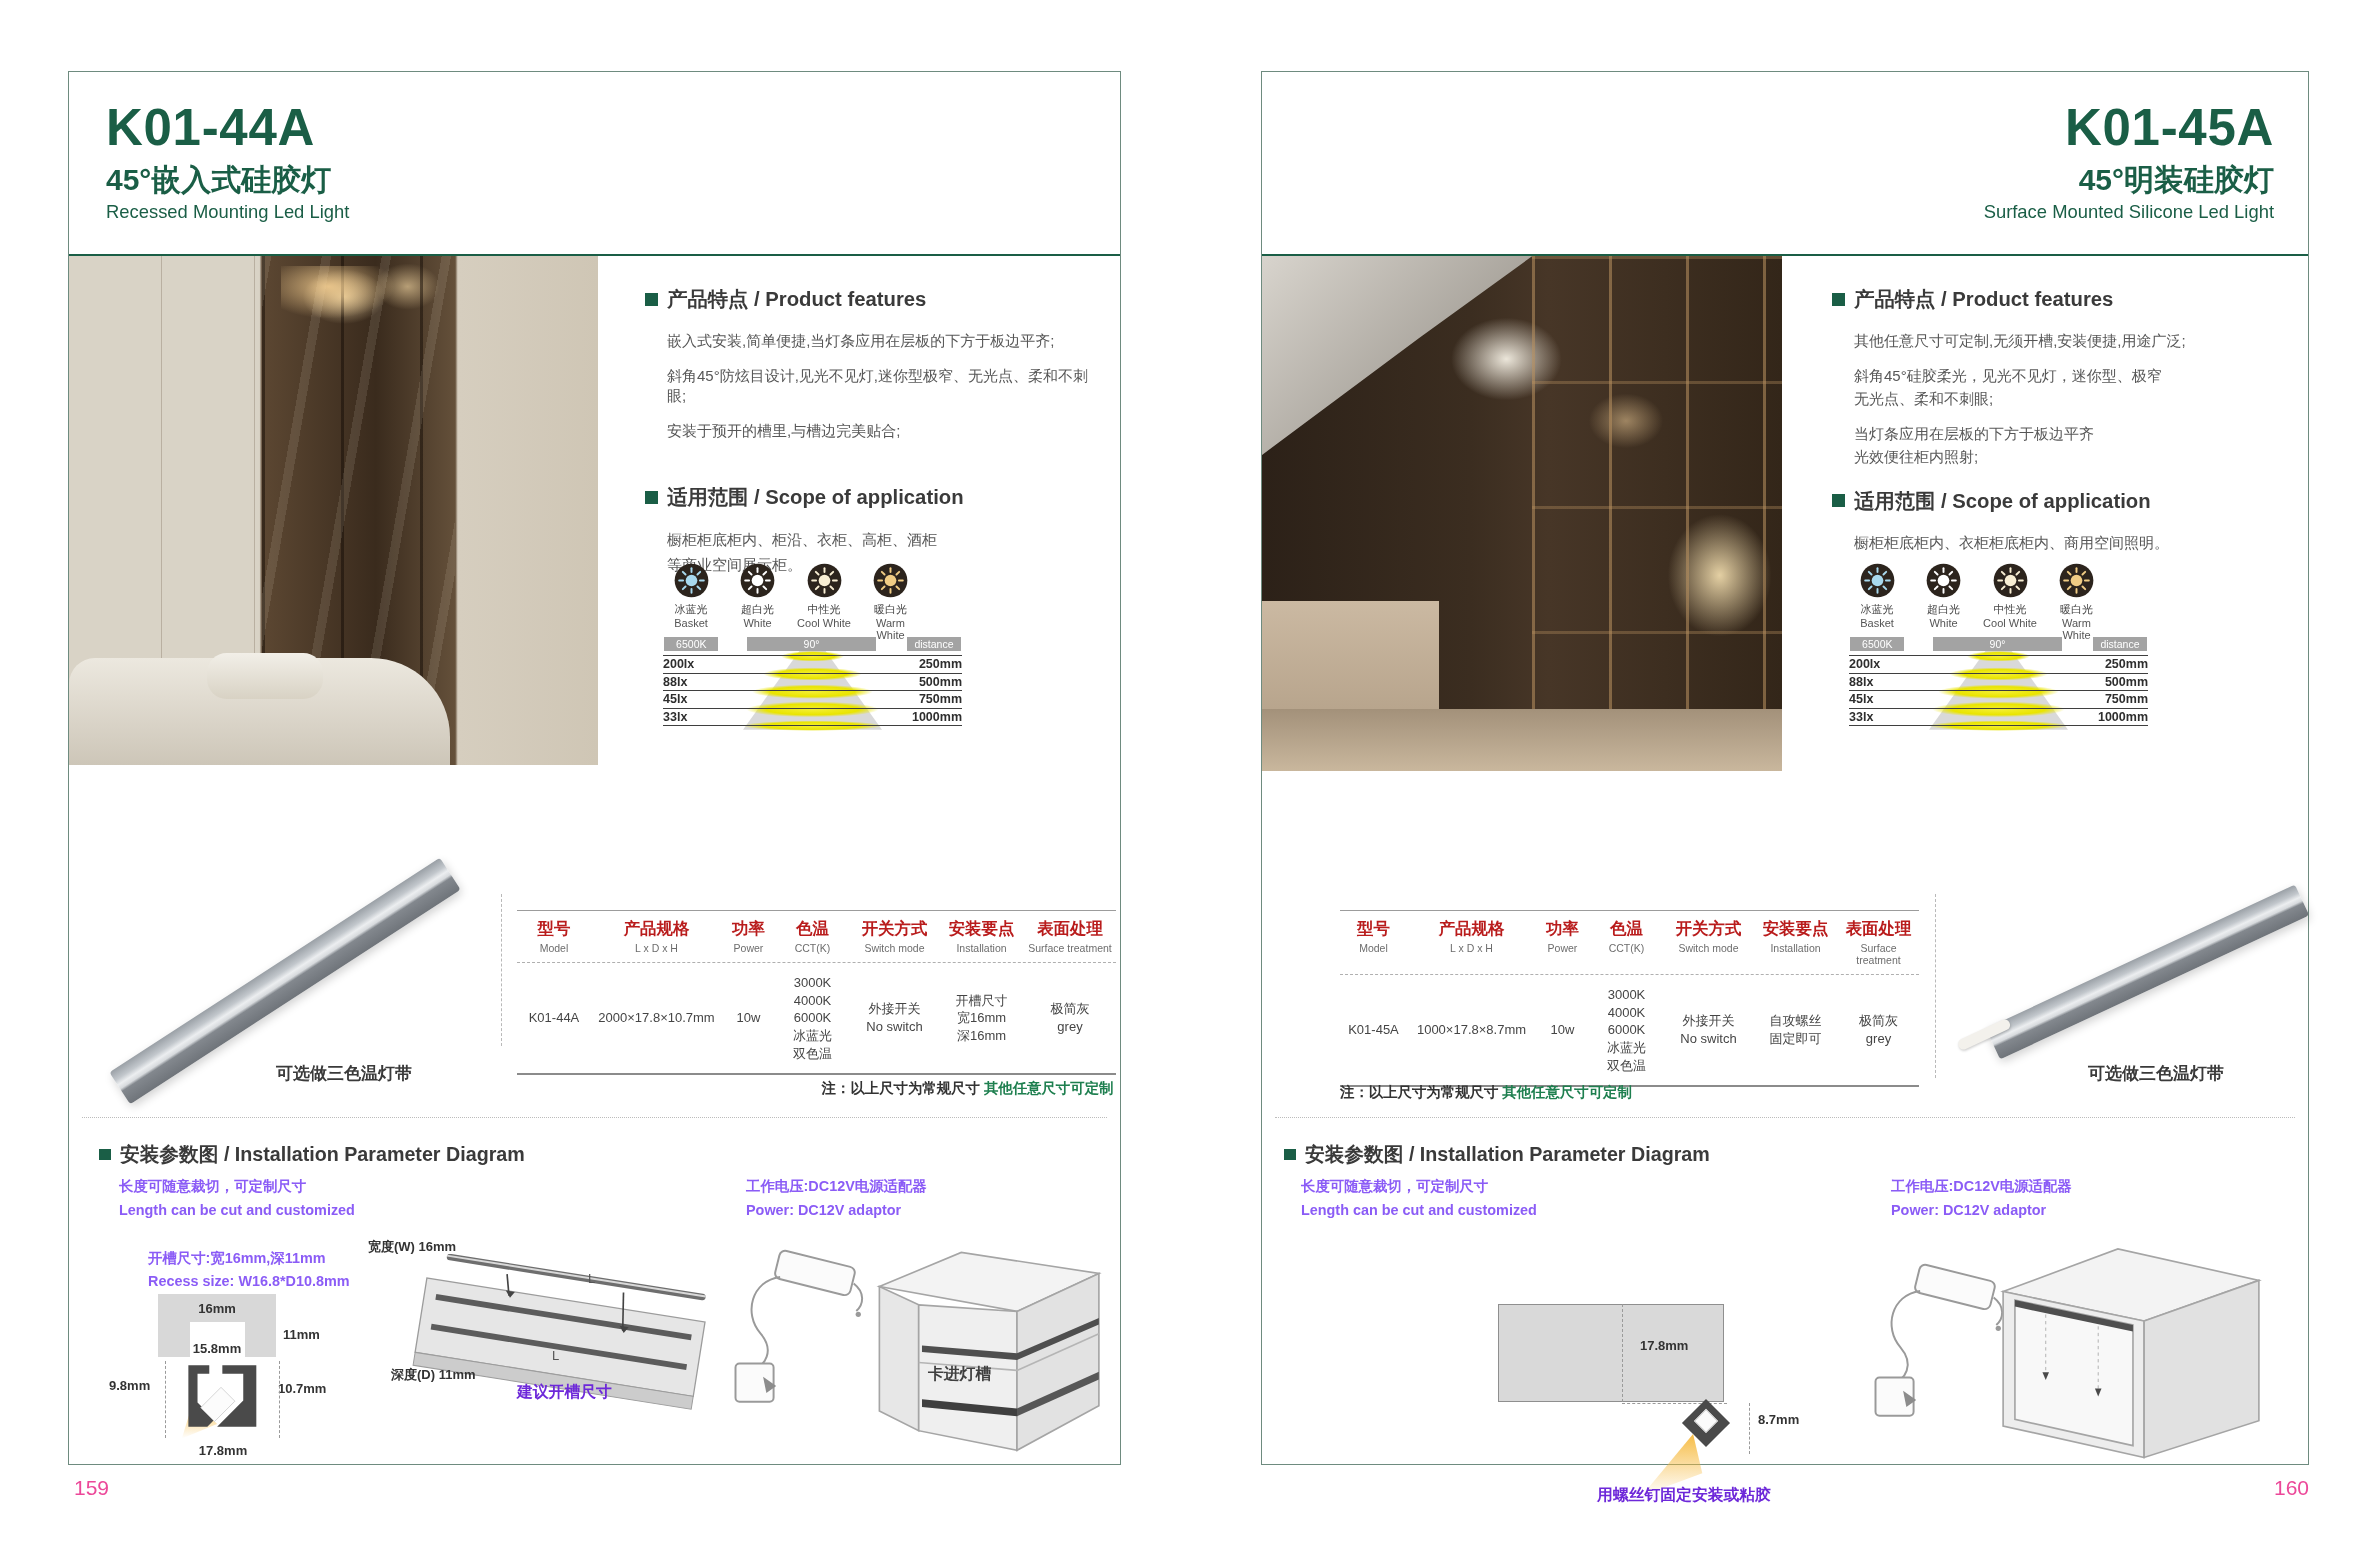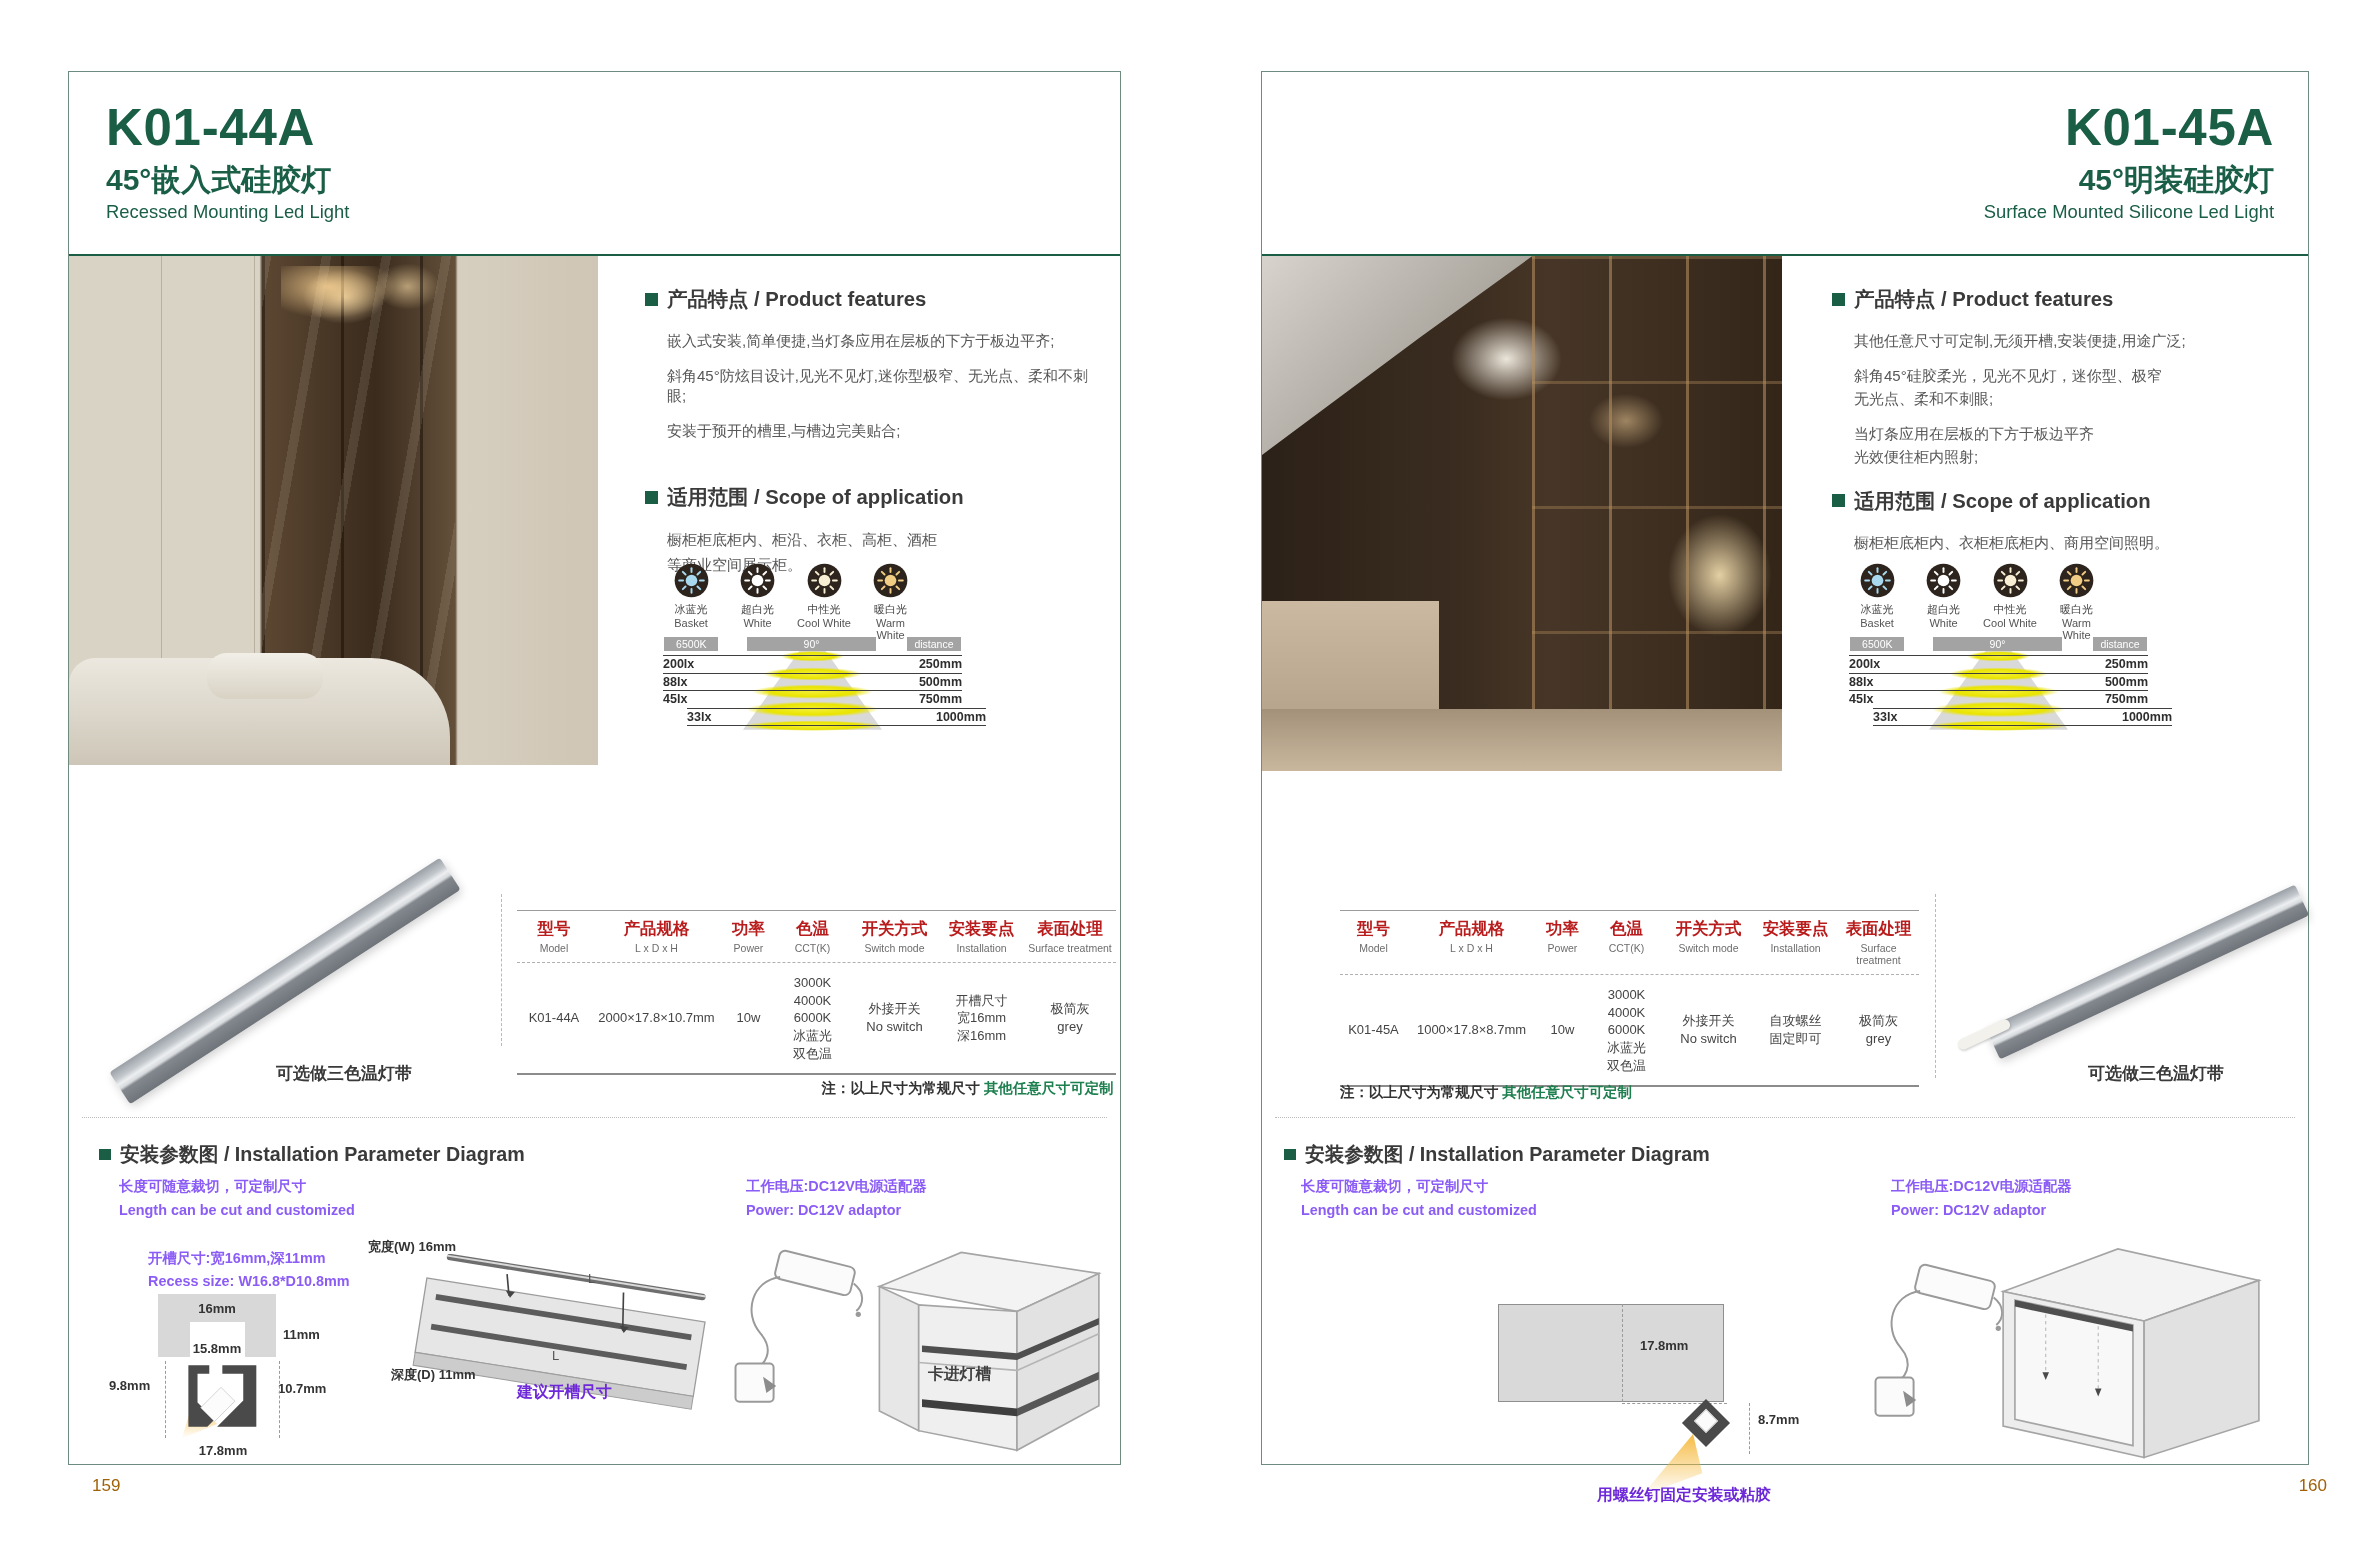--- a/index.html
+++ b/index.html
@@ -61,21 +61,21 @@
   .photometry{position:absolute;width:299px;height:168px;}
   .licons{position:absolute;left:0;top:0;display:flex;gap:10.5px;}
   .licon{width:56px;text-align:center;}
   .licon svg{display:block;margin:0 auto;}
   .licon-cn{font-size:11px;color:#444;margin-top:3.9px;}
   .licon-en{font-size:11px;color:#555;}
   .pbar{position:absolute;top:74px;height:14.4px;background:#a3a3a3;color:#fff;font-size:10.5px;
         display:flex;align-items:center;justify-content:center;}
   .prow{position:absolute;left:0;width:299px;height:17.7px;border-top:1.3px solid #3f3f3f;
         display:flex;justify-content:space-between;align-items:center;box-sizing:border-box;}
-  .prow.last{border-bottom:1.3px solid #3f3f3f;margin-left:24px;}
+  .prow.last{border-bottom:1.3px solid #3f3f3f;}
   .prow .lux{font-size:12.5px;font-weight:bold;color:#2e2e2e;}
   .prow .dist{font-size:12.5px;font-weight:bold;color:#2e2e2e;}
   .cone{position:absolute;left:80px;top:88px;pointer-events:none;}
 
   
   .profile-wrap{position:absolute;overflow:visible;}
   .profile-bar{position:absolute;border-radius:3.3px;
       background:linear-gradient(180deg,#9aa0a6 0%,#c2c7cc 26%,#eceef0 40%,#d7dadd 52%,#83888e 60%,#6f747a 100%);
       box-shadow:0 3.9px 9.2px rgba(0,0,0,.18);}
   .profile-cable{position:absolute;width:56px;height:10.5px;border-radius:5.3px;background:#f3f1ec;box-shadow:0 1.3px 2.6px rgba(0,0,0,.2);}
@@ -103,21 +103,21 @@
   .dim{position:absolute;font-size:13px;font-weight:bold;color:#333;}
   .panel{position:absolute;background:#d8d8d8;}
   .panel .slot{position:absolute;background:#ffffff;}
   .dashline-v{position:absolute;border-left:0.7px dashed #9a9a9a;width:0;}
   .dashline-h{position:absolute;border-top:0.7px dashed #9a9a9a;height:0;}
   .board{position:absolute;background:#d9d9d9;border:0.7px solid #8f8f8f;box-sizing:border-box;}
   .fixture{position:absolute;width:34px;height:34px;background:#4a4a4a;transform:rotate(45deg);}
   .fixture .dif{position:absolute;left:6.6px;top:6.6px;width:15.8px;height:15.8px;background:#fbfbfb;border:0.7px solid #cfcfcf;}
   .lbl{position:absolute;font-size:15.8px;font-weight:bold;color:#6d28d9;}
   .lletter{position:absolute;font-size:13px;color:#555;}
-  .pagenum{position:absolute;top:1476px;font-size:17px;color:#a16207;margin-left:18px;}
+  .pagenum{position:absolute;top:1476px;font-size:21px;color:#ec4899;}
 </style>
 </head>
 <body>
 
 <div class="canvas">
 
   <section class="card left hdr-left">
     <div class="hdr-title">K01-44A</div>
     <div class="hdr-sub-cn">45°嵌入式硅胶灯</div>
     <div class="hdr-sub-en">Recessed Mounting Led Light</div>

